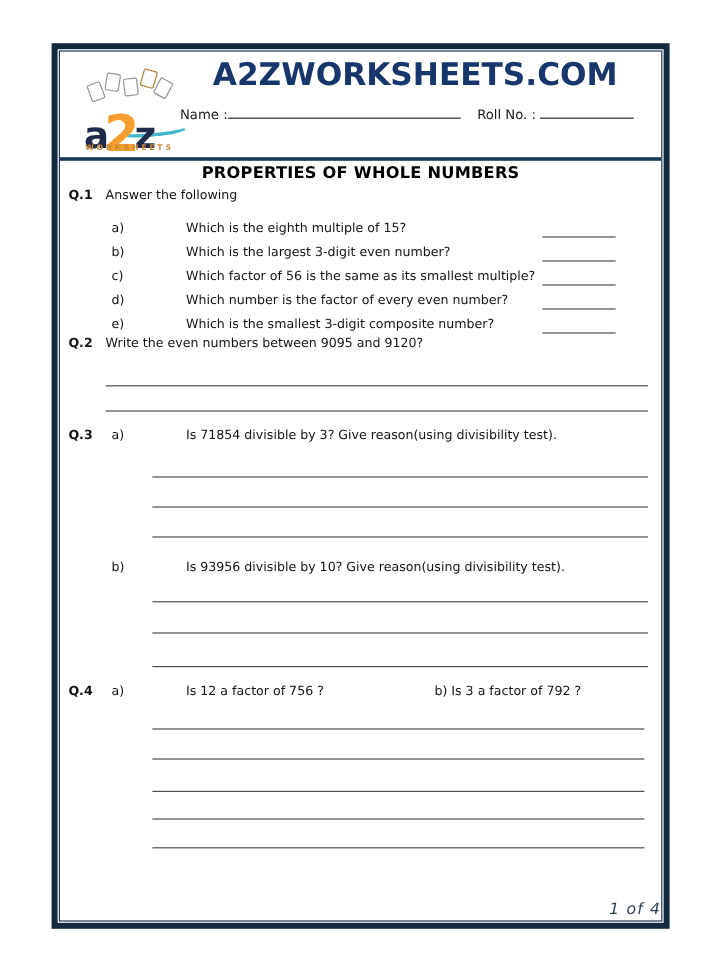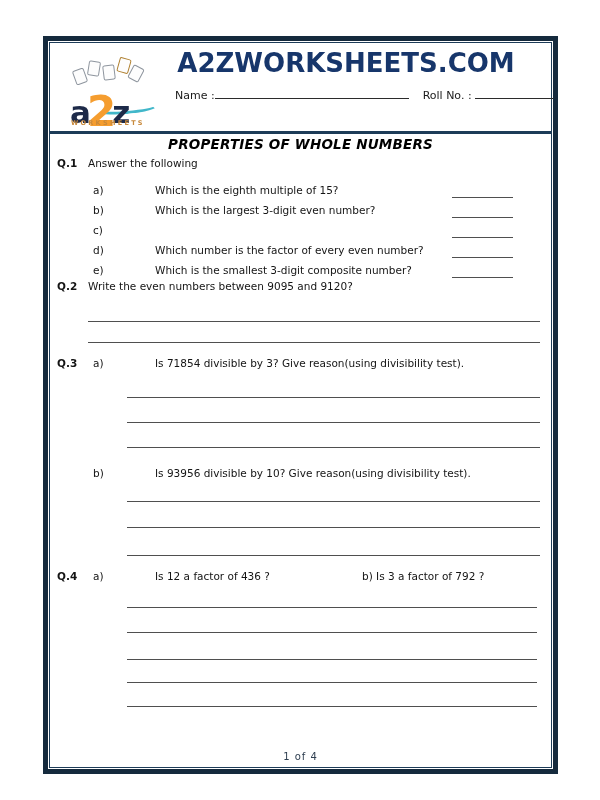--- a/index.html
+++ b/index.html
@@ -46,49 +46,49 @@
     border:3px solid transparent;border-bottom:3px solid #41b7ca;
     border-radius:50%;transform:rotate(-5deg);box-sizing:border-box;
   }
   .logo-word{
     position:absolute;left:1px;bottom:0px;font-size:6.5px;font-weight:bold;
     letter-spacing:2.3px;color:#c8893b;white-space:nowrap;
   }
   
   .field-row{position:absolute;left:100px;right:6px;height:15px;
     font-size:11px;color:#1a1a1a;white-space:nowrap;}
-  .fr1{top:44px;margin-left:25px;} .fr2{top:68px;}
+  .fr1{top:44px;} .fr2{top:68px;}
   .uline{display:inline-block;border-bottom:1px solid #2b2b2b;height:11px;
     vertical-align:baseline;}
   .u-name{width:194px;} .u-roll{width:78px;margin-right:2px;}
   .u-class{width:88px;} .u-section{width:70px;} .u-date{width:99px;}
   .gap16{display:inline-block;width:14px;} .gap8{display:inline-block;width:7px;}
   .gap12{display:inline-block;width:12px;}
   
   .ws-title{
     position:absolute;left:0;right:0;top:93px;text-align:center;
-    font-size:13.5px;font-weight:bold;color:#000;letter-spacing:0.2px;font-style:italic;
+    font-size:13.5px;font-weight:bold;color:#000;letter-spacing:0.2px;
   }
   .row{position:absolute;left:0;right:0;height:16px;font-size:10.5px;color:#141414;}
   .qnum{position:absolute;left:7px;font-weight:bold;}
   .qtext{position:absolute;left:38px;white-space:nowrap;}
   .letter{position:absolute;left:43px;}
   .itext{position:absolute;left:77px;white-space:nowrap;margin-left:28px;}
   .btext{position:absolute;left:312px;white-space:nowrap;}
   .blank{
     position:absolute;left:402px;width:61px;top:1px;height:12px;
     border-bottom:1px solid #4f4f4f;
   }
   .rule{position:absolute;height:0;border-top:1px solid #4f4f4f;}
   .rl-q2{left:38px;width:452px;}
   .rl-q3{left:77px;width:413px;}
   .rl-q4{left:77px;width:410px;}
   .ws-footer{
-    position:absolute;left:0;right:0;top:708px;text-align:center;
-    font-size:10px;color:#2e3e50;letter-spacing:1px;
+    position:absolute;left:0;right:0;top:708px;text-align:right;
+    font-size:13px;color:#2e3e50;letter-spacing:1px;font-style:italic;
   }
 </style>
 </head>
 <body>
 
 <div class="frame-outer">
   <div class="frame-inner">
 
     <div class="ws-header">
       <div class="logo">
@@ -119,20 +119,21 @@
       <span class="itext">Which is the eighth multiple of 15?</span>
       <span class="blank"></span>
     </div>
     <div class="row" style="top:161px">
       <span class="letter">b)</span>
       <span class="itext">Which is the largest 3-digit even number?</span>
       <span class="blank"></span>
     </div>
     <div class="row" style="top:181px">
       <span class="letter">c)</span>
+      <span class="itext">Which factor of 56 is the same as its smallest multiple?</span>
       <span class="blank"></span>
     </div>
     <div class="row" style="top:201px">
       <span class="letter">d)</span>
       <span class="itext">Which number is the factor of every even number?</span>
       <span class="blank"></span>
     </div>
     <div class="row" style="top:221px">
       <span class="letter">e)</span>
       <span class="itext">Which is the smallest 3-digit composite number?</span>
@@ -159,21 +160,21 @@
       <span class="letter">b)</span>
       <span class="itext">Is 93956 divisible by 10? Give reason(using divisibility test).</span>
     </div>
     <div class="rule rl-q3" style="top:458px"></div>
     <div class="rule rl-q3" style="top:484px"></div>
     <div class="rule rl-q3" style="top:512px"></div>
 
     <div class="row" style="top:527px">
       <span class="qnum">Q.4</span>
       <span class="letter">a)</span>
-      <span class="itext">Is 12 a factor of 436 ?</span>
+      <span class="itext">Is 12 a factor of 756 ?</span>
       <span class="btext">b) Is 3 a factor of 792 ?</span>
     </div>
     <div class="rule rl-q4" style="top:564px"></div>
     <div class="rule rl-q4" style="top:589px"></div>
     <div class="rule rl-q4" style="top:616px"></div>
     <div class="rule rl-q4" style="top:639px"></div>
     <div class="rule rl-q4" style="top:663px"></div>
 
     <div class="ws-footer">1 of 4</div>
 

